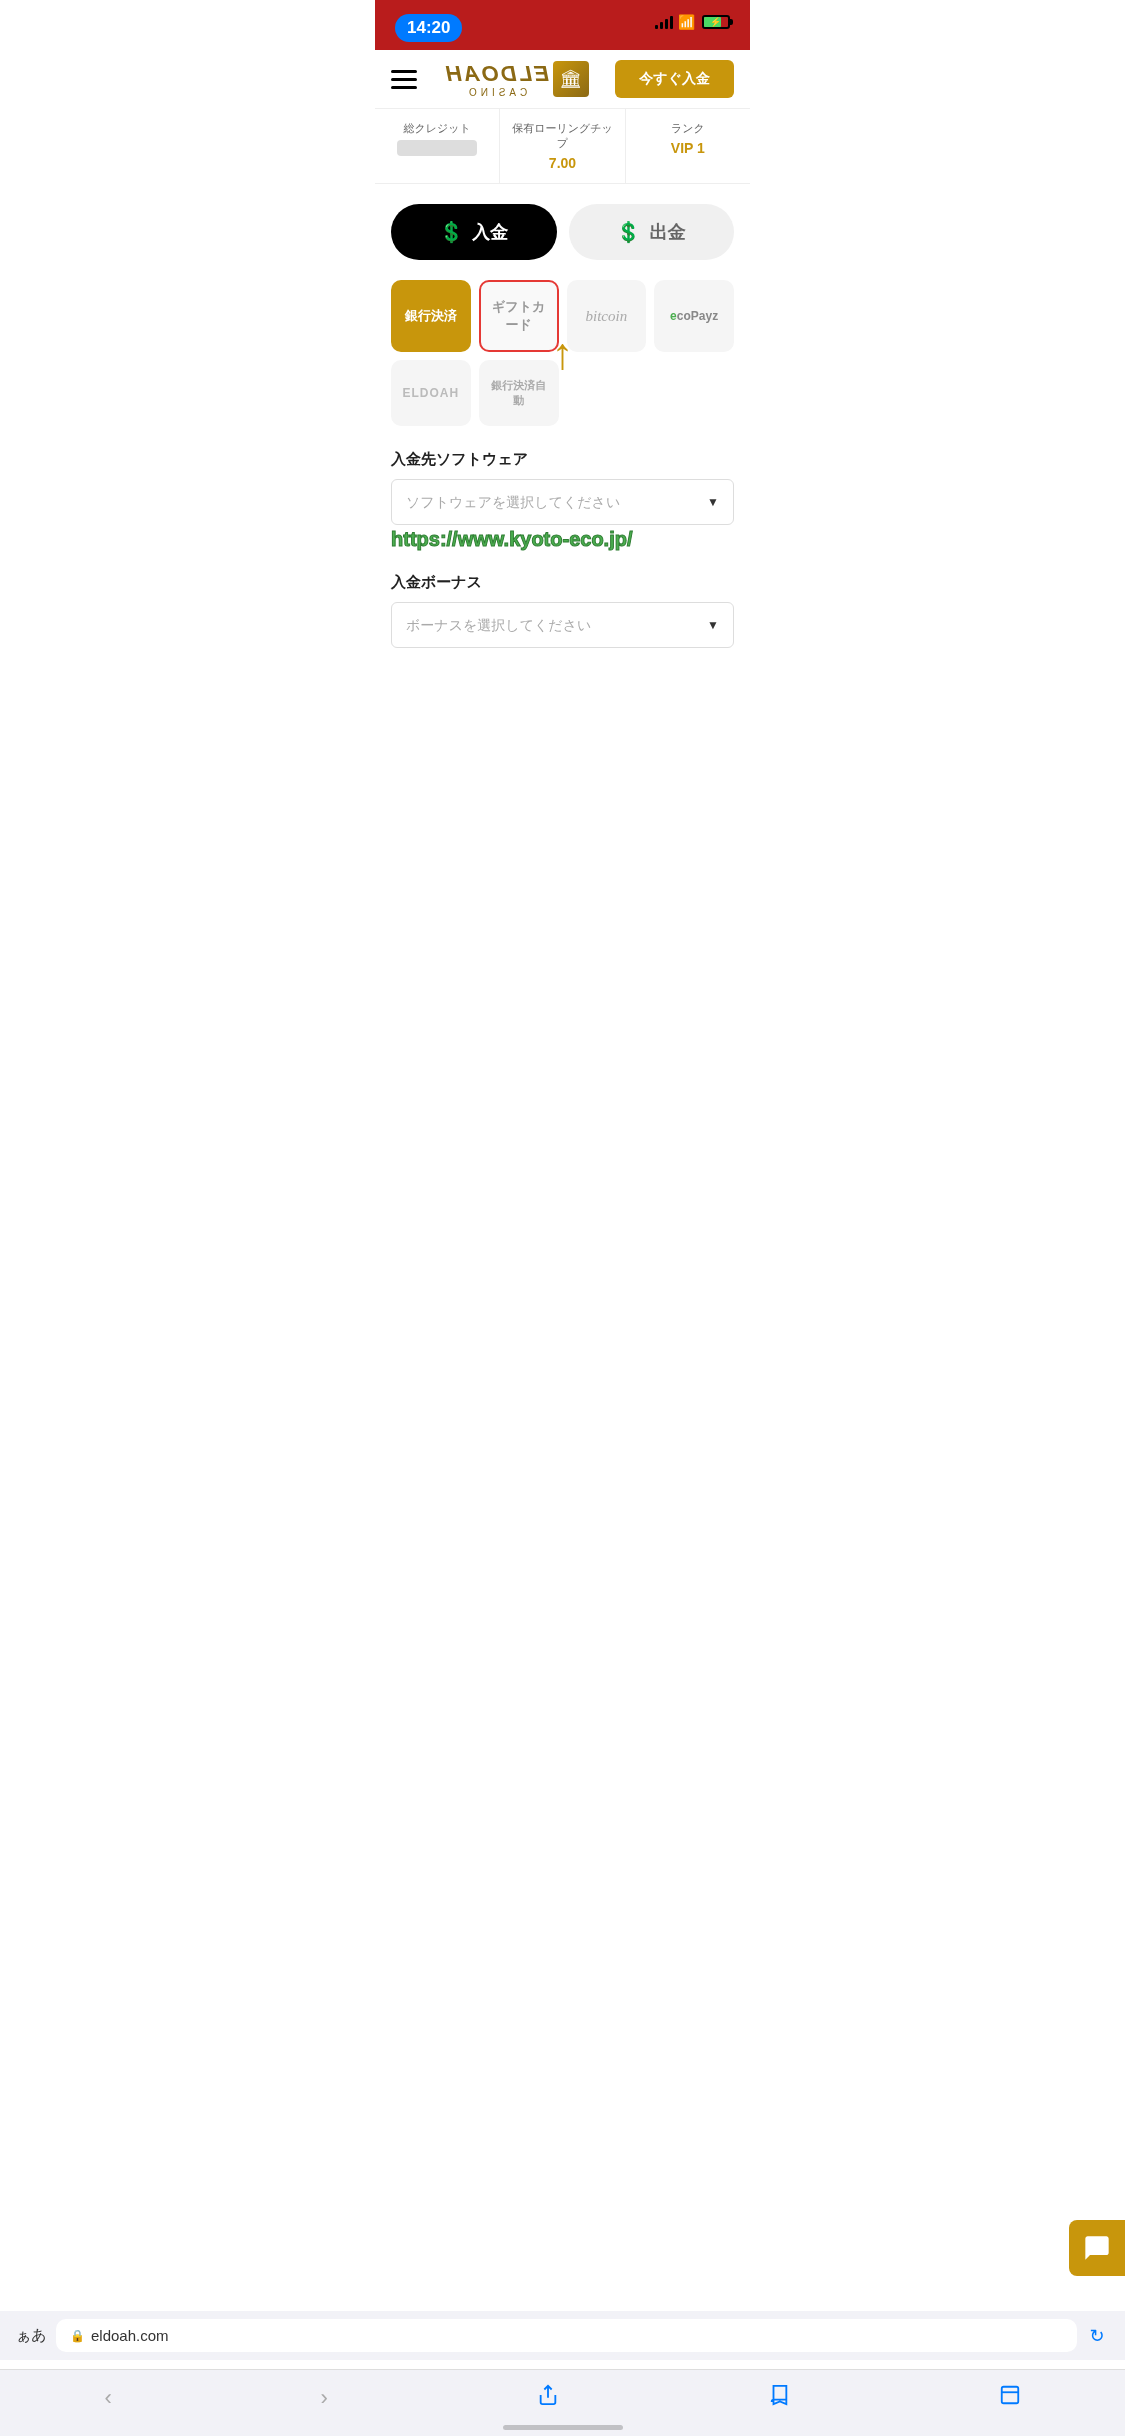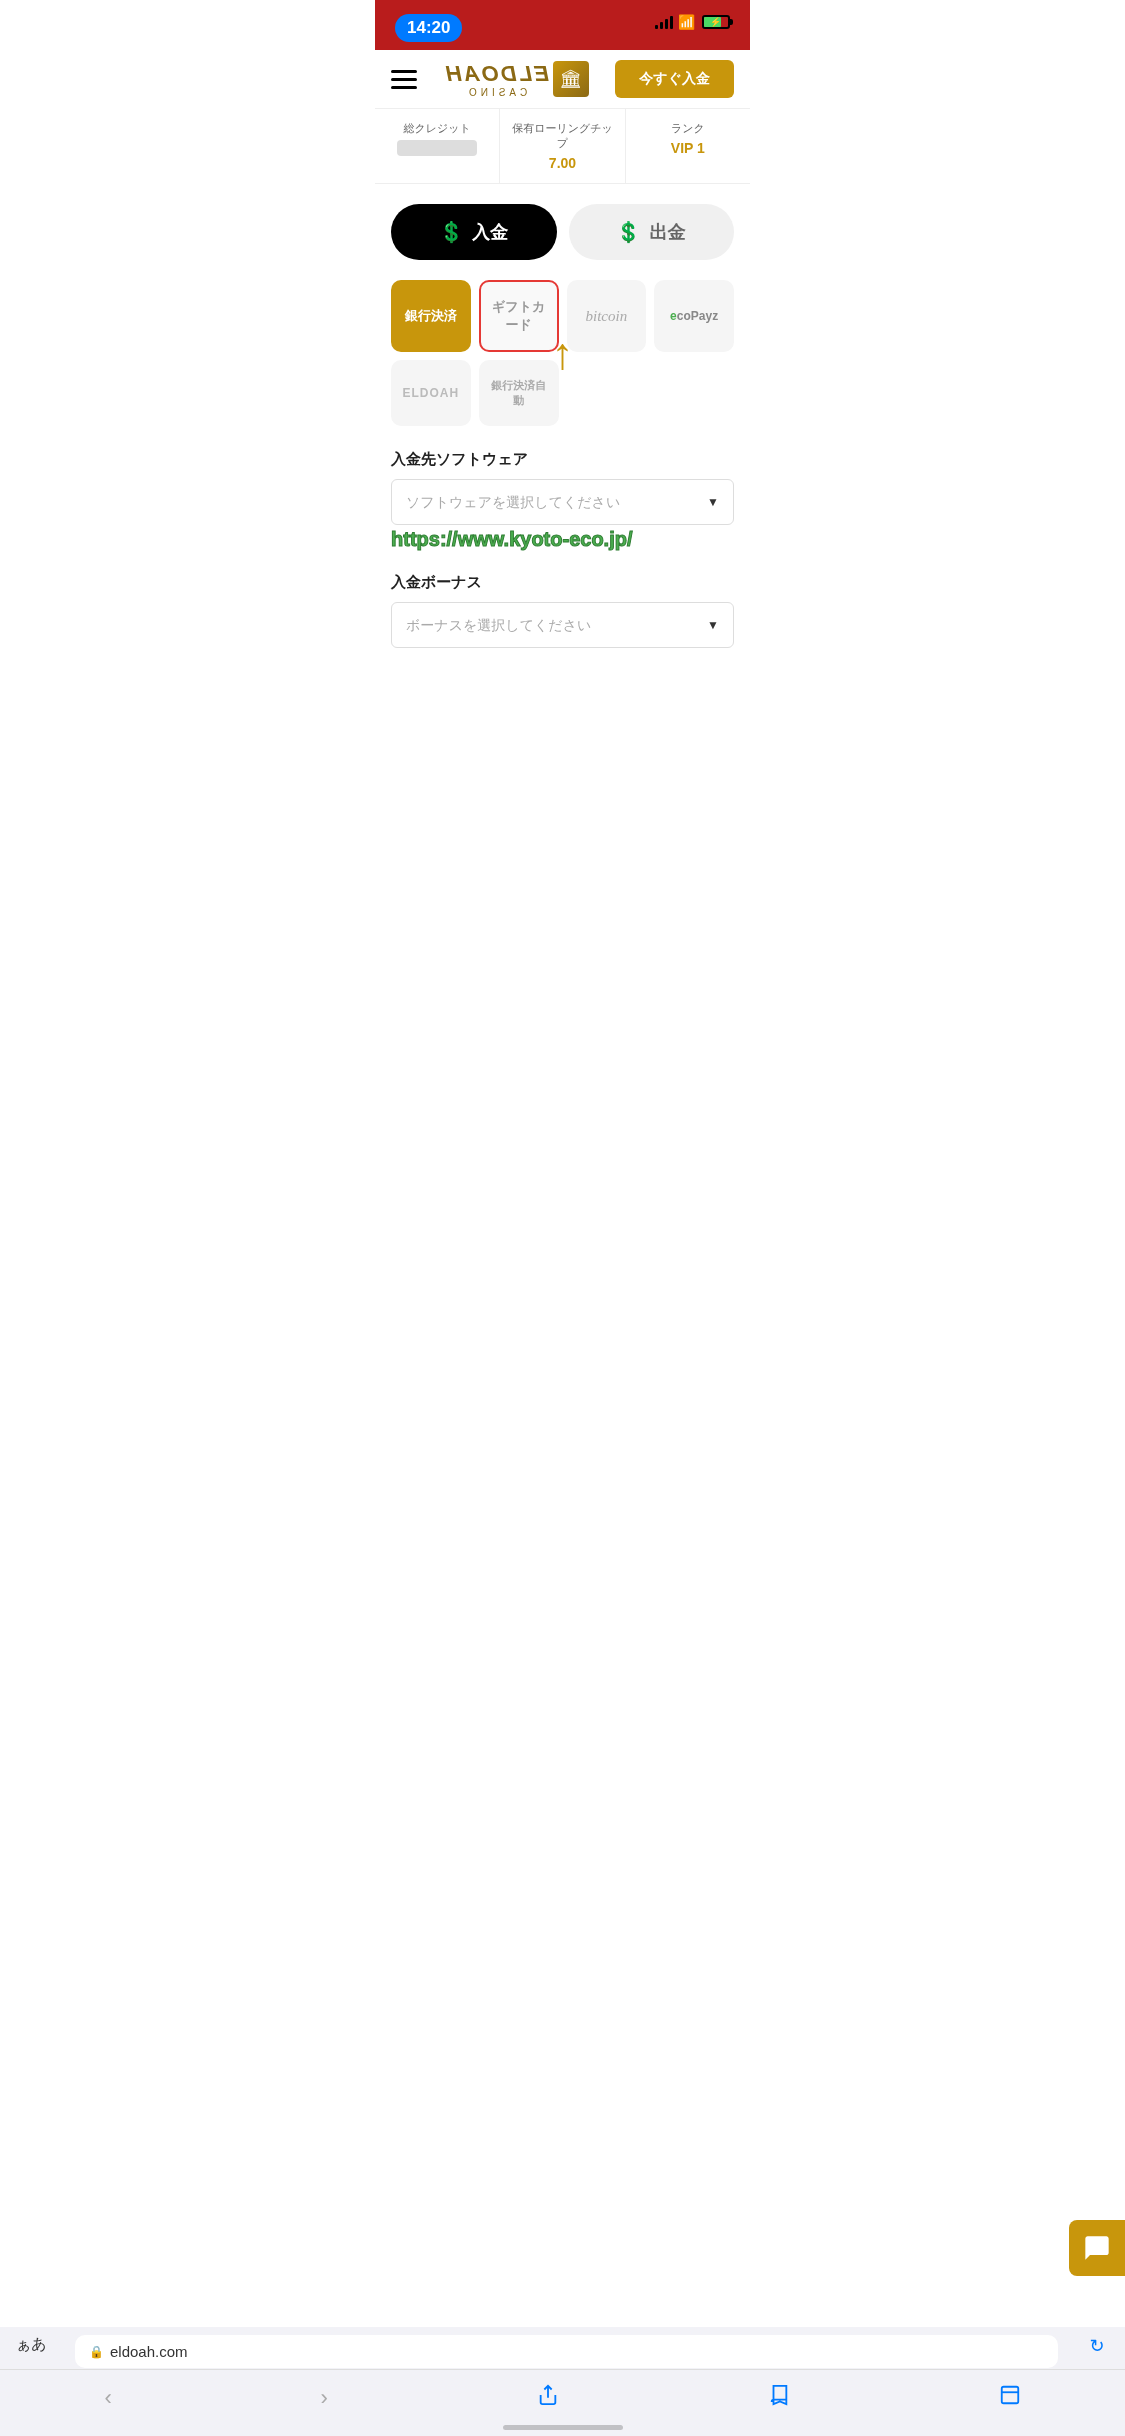--- a/index.html
+++ b/index.html
@@ -352,28 +352,28 @@
     }
     .chat-fab svg {
       width: 28px;
       height: 28px;
       fill: #fff;
     }
 
     
     .browser-bar {
       position: fixed;
-      bottom: 60px;
+      bottom: 76px;
       left: 0;
       right: 0;
       background: #f2f2f7;
       padding: 8px 16px;
       display: flex;
-      align-items: flex-start;
-      gap: 27px;
+      align-items: center;
+      gap: 8px;
     }
     .browser-aa {
       font-size: 15px;
       color: #333;
       min-width: 32px;
     }
     .browser-url-box {
       flex: 1;
       background: #fff;
       border-radius: 10px;

